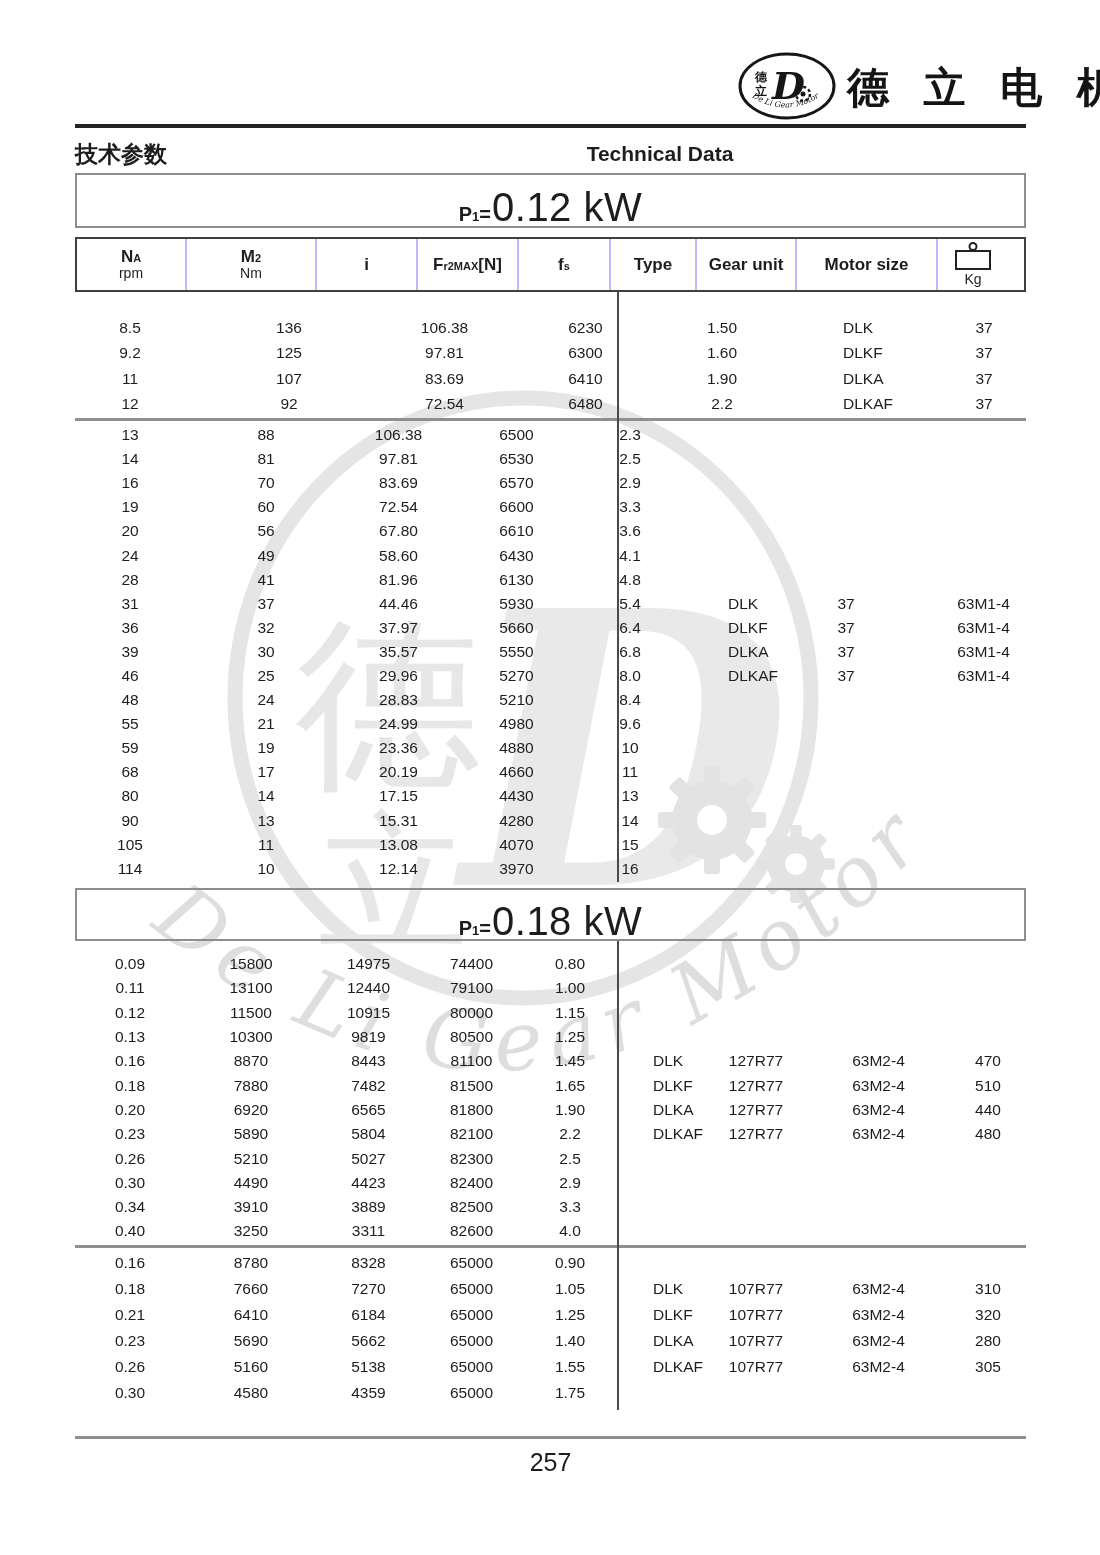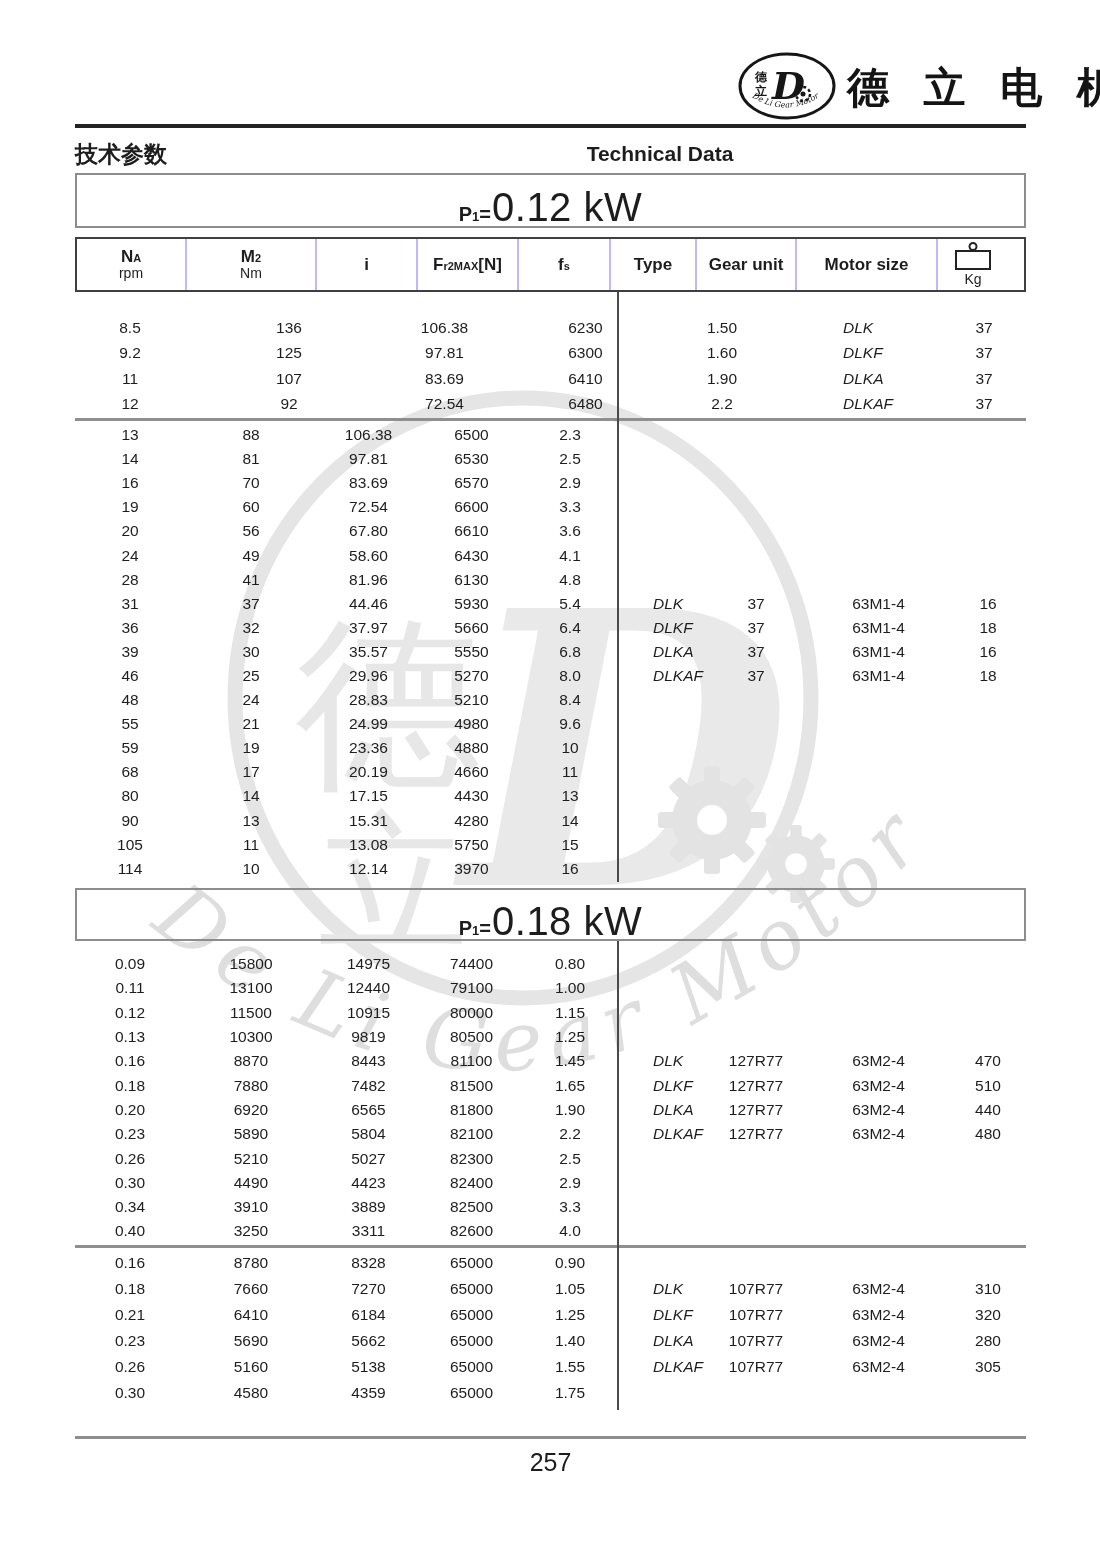--- a/index.html
+++ b/index.html
@@ -43,25 +43,25 @@
                        width:5px;height:5px;border:2px solid #222;border-radius:50%;background:#fff;}
 
   
   .tbody{position:absolute;left:0;width:951px;box-sizing:border-box;}
   .tbody0{top:292px;height:590px;padding-top:23px;}
   .tbody1{top:941px;height:469px;padding-top:11px;}
   .tbody::after{content:'';position:absolute;left:542px;top:0;bottom:0;width:2px;background:#4a4a4a;}
   .trow{display:grid;grid-template-columns:110px 132px 103px 103px 94px 88px 102px 143px 76px;
         align-items:center;}
   .b00 .trow{height:25.5px;gap:38px;}
-  .b01 .trow{height:24.1px;}
+  .b01 .trow{height:24.1px;gap:15px;}
   .b10 .trow{height:24.3px;}
   .b11 .trow{height:26px;}
   .tcell{text-align:center;font-size:15.5px;white-space:nowrap;}
-  .tcell.c5{text-align:left;padding-left:36px;font-style:italic;}
+  .tcell.c5{text-align:left;padding-left:36px;}
   .block-sep{height:3px;background:#8f8f8f;margin:1px 0 2px;}
 
   
   .footer-rule{position:absolute;left:0;top:1436px;width:951px;height:3px;background:#8f8f8f;}
   .page-number{position:absolute;left:0;top:1448px;width:951px;text-align:center;font-size:25px;}
 </style>
 </head>
 <body>
 
 <div class="page">
@@ -390,21 +390,21 @@
             <div class="tcell c4">14</div>
             <div class="tcell c5"></div>
             <div class="tcell c6"></div>
             <div class="tcell c7"></div>
             <div class="tcell c8"></div>
           </div>
           <div class="trow">
             <div class="tcell c0">105</div>
             <div class="tcell c1">11</div>
             <div class="tcell c2">13.08</div>
-            <div class="tcell c3">5750</div>
+            <div class="tcell c3">4070</div>
             <div class="tcell c4">15</div>
             <div class="tcell c5"></div>
             <div class="tcell c6"></div>
             <div class="tcell c7"></div>
             <div class="tcell c8"></div>
           </div>
           <div class="trow">
             <div class="tcell c0">114</div>
             <div class="tcell c1">10</div>
             <div class="tcell c2">12.14</div>

